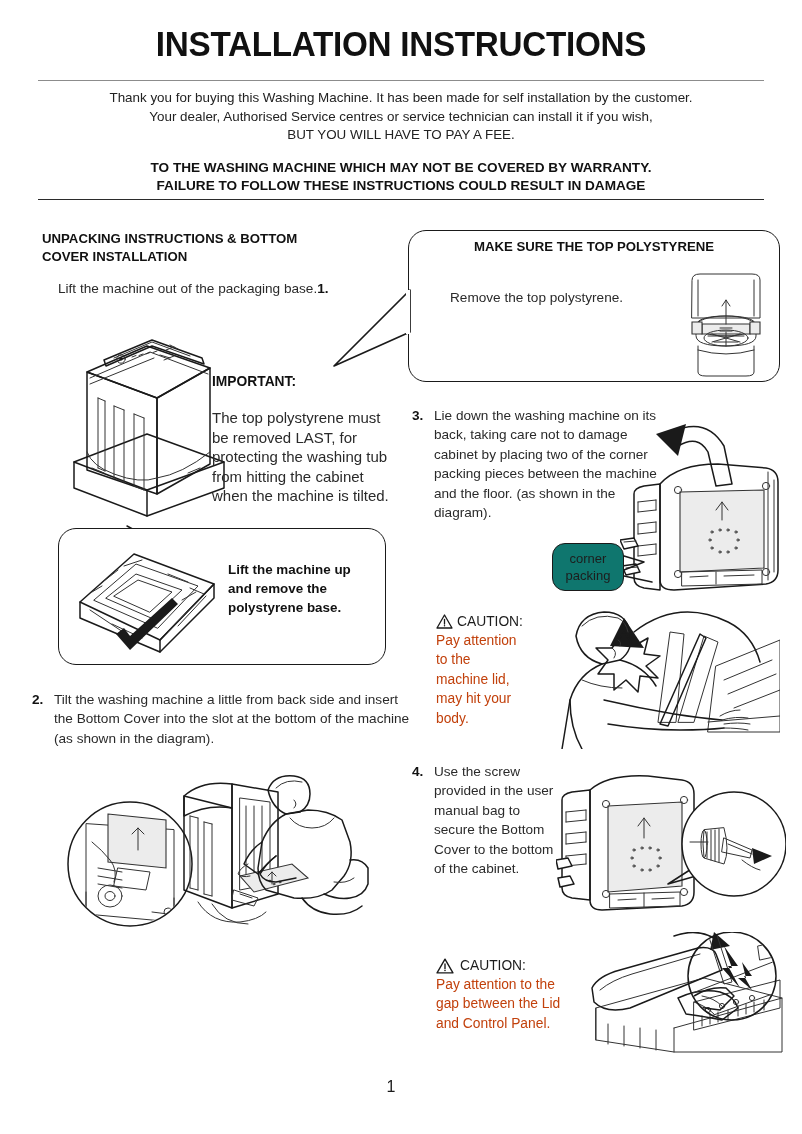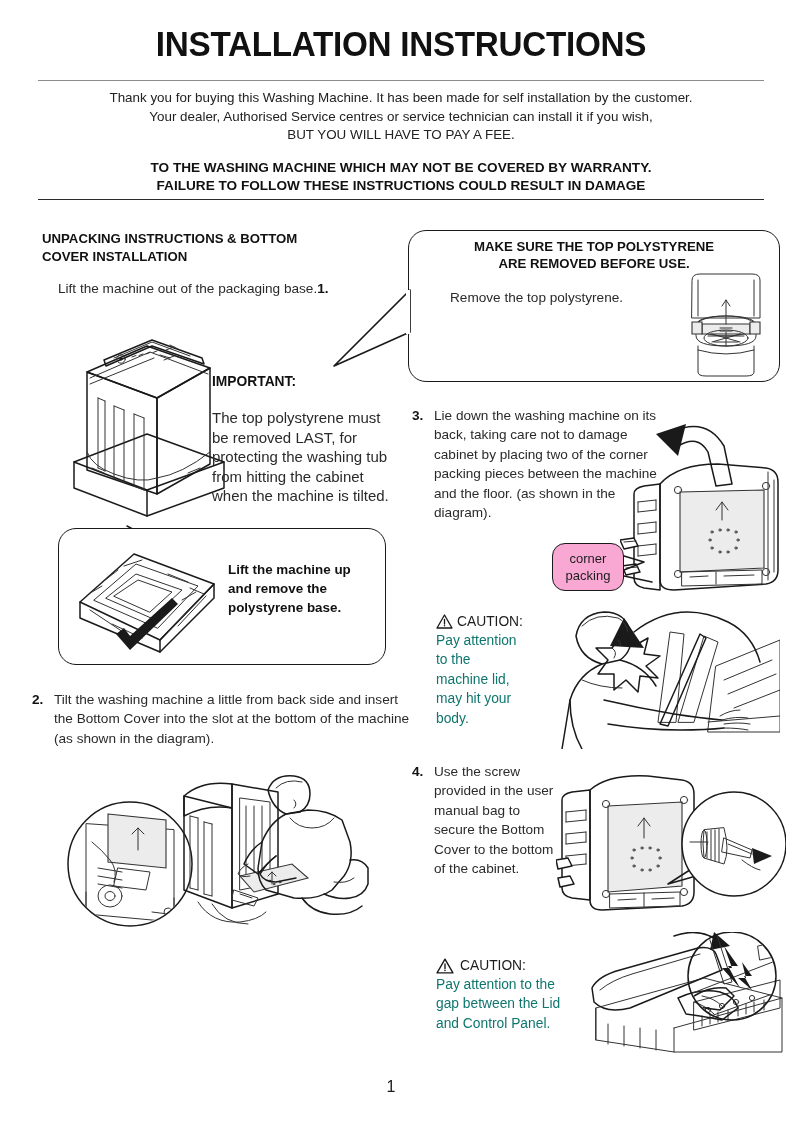--- a/index.html
+++ b/index.html
@@ -126,21 +126,21 @@
   .bubble-body {
     font-size: 13.6px;
     line-height: 19px;
     color: #2a2a2a;
   }
 
   .small-bubble {
     position: absolute;
     border: 1.6px solid #1a1a1a;
     border-radius: 13px;
-    background: #f9a8d4;
+    background: #0f766e;
     box-sizing: border-box;
     font-size: 13px;
     line-height: 17px;
     color: #1d1d1d;
     text-align: center;
     padding: 5px 6px;
   }
 
   .boldbox-text {
     font-size: 13.4px;
@@ -155,21 +155,21 @@
     display: flex;
     align-items: center;
     gap: 4px;
     font-size: 13.8px;
     line-height: 19px;
     color: #1d1d1d;
   }
   .caution-body {
     font-size: 13.8px;
     line-height: 19.4px;
-    color: #0f766e;
+    color: #c2410c;
   }
 
   svg { display: block; }
   .ink   { fill: none; stroke: #1a1a1a; stroke-width: 1.5; stroke-linejoin: round; stroke-linecap: round; }
   .ink-t { fill: none; stroke: #333; stroke-width: 1; stroke-linejoin: round; stroke-linecap: round; }
   .ink-f { fill: #fff; stroke: #1a1a1a; stroke-width: 1.5; stroke-linejoin: round; stroke-linecap: round; }
   .grayfill { fill: #ececec; stroke: #333; stroke-width: 1.1; }
   .solid { fill: #1a1a1a; stroke: none; }
 
   .page-num {
@@ -351,21 +351,20 @@
 
   <div class="bubble" style="left:408px; top:230px; width:372px; height:152px;"></div>
 
   <svg style="position:absolute; left:330px; top:288px;" width="84" height="92" viewBox="0 0 84 92">
     <path d="M80 2 L4 78 L80 44 Z" fill="#fff" stroke="#1a1a1a" stroke-width="1.7" stroke-linejoin="round"></path>
     <path d="M78 2 L78 46" stroke="#fff" stroke-width="4"></path>
   </svg>
 
   <div style="position:absolute; left:418px; top:238px; width:352px;">
     <div class="bubble-title">MAKE SURE THE TOP POLYSTYRENE</div>
-    <div class="bubble-title">ARE REMOVED BEFORE USE.</div>
   </div>
   <div style="position:absolute; left:450px; top:288px; width:230px;">
     <div class="bubble-body">Remove the top polystyrene.</div>
   </div>
 
   <div style="position:absolute; left:678px; top:272px;">
     <svg width="96" height="108" viewBox="0 0 96 108">
 
       <path class="ink-t" d="M14 8 Q14 2 22 2 L74 2 Q82 2 82 8 L82 46 L14 46 Z"></path>
       <path class="ink-t" d="M20 8 L20 44 M76 8 L76 44"></path>

